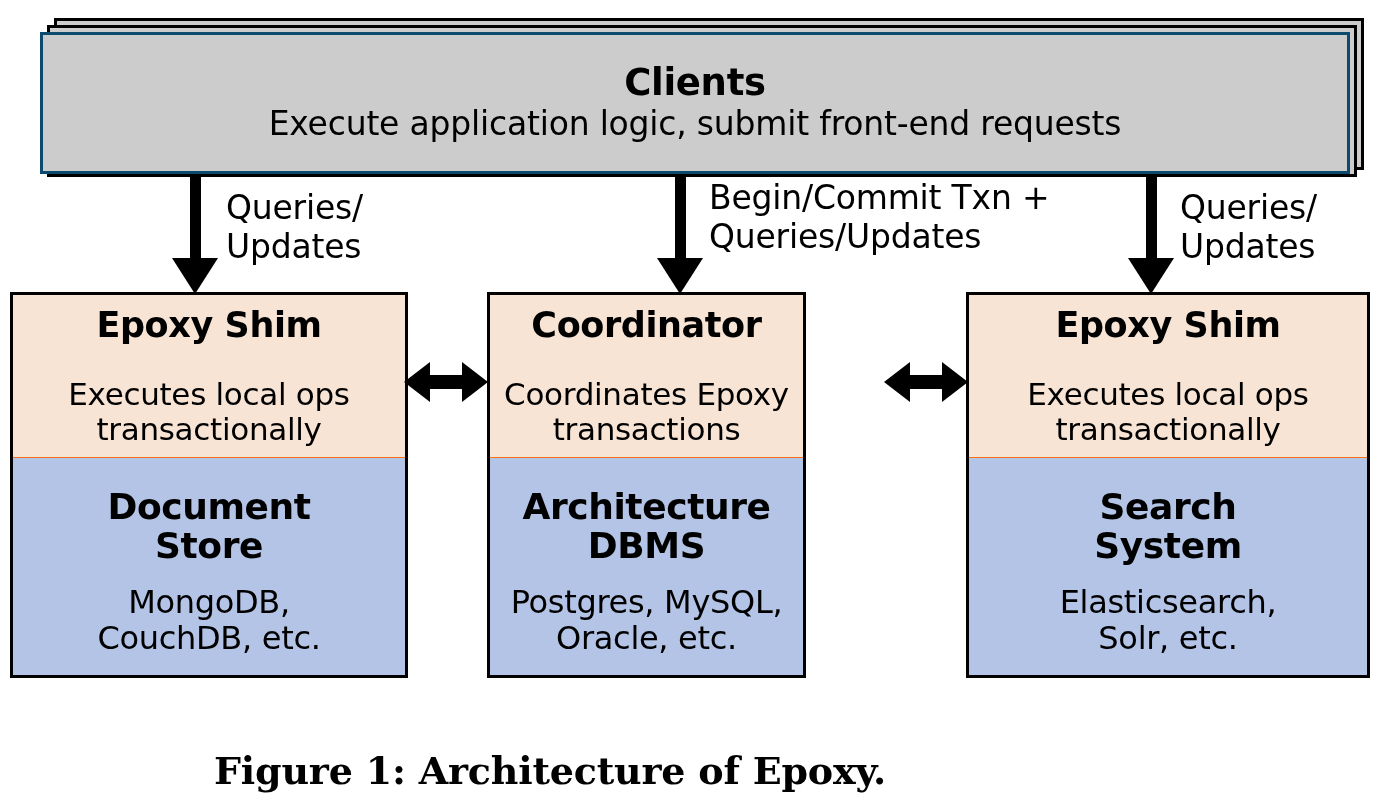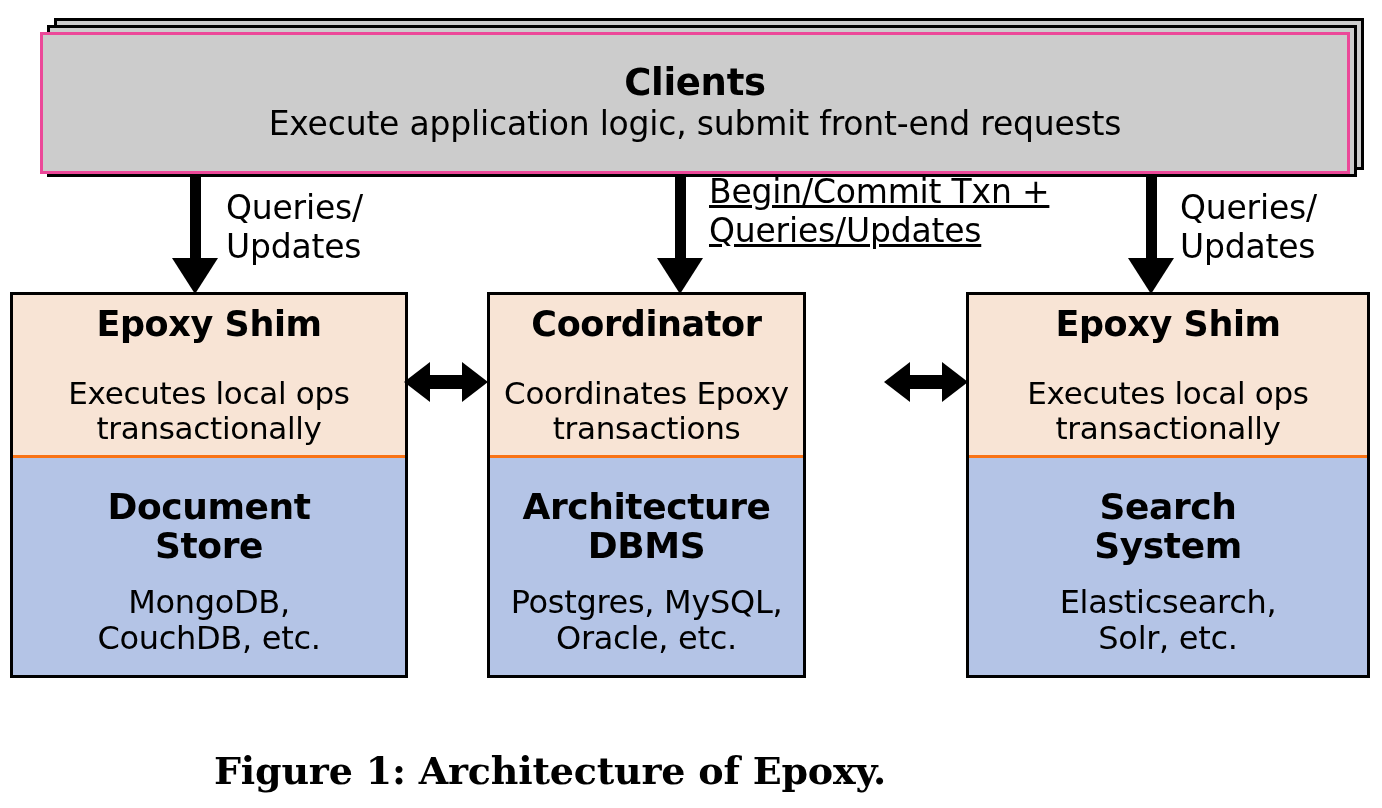--- a/index.html
+++ b/index.html
@@ -29,21 +29,21 @@
   }
   .stack-back-2 { left: 54px;  top: 18px; width: 1310px; height: 152px; }
   .stack-back-1 { left: 47px;  top: 25px; width: 1310px; height: 152px; }
   .clients-box {
     position: absolute;
     left: 40px;
     top: 32px;
     width: 1310px;
     height: 142px;
     background: #cccccc;
-    border: 3px solid #ec4899;
+    border: 3px solid #0c4a6e;
     box-sizing: border-box;
     display: flex;
     flex-direction: column;
     align-items: center;
     justify-content: center;
     padding-top: 0;
   }
   .clients-title {
     font-size: 37px;
     font-weight: bold;
@@ -88,21 +88,21 @@
 
   
   .arrow-label {
     position: absolute;
     font-size: 33px;
     line-height: 1.18;
     white-space: pre-line;
     letter-spacing: -0.2px;
   }
   .label-left   { left: 226px;  top: 189px; }
-  .label-center { left: 709px;  top: 173px; text-decoration: underline; }
+  .label-center { left: 709px;  top: 179px; }
   .label-right  { left: 1180px; top: 189px; }
 
   
   .column {
     position: absolute;
     top: 292px;
     height: 386px;
     border: 3px solid #000000;
     box-sizing: border-box;
     display: flex;
@@ -113,21 +113,21 @@
   .col-right  { left: 966px; width: 404px; }
 
   .shim-part {
     background: #f8e4d5;
     box-sizing: border-box;
     height: 163px;
     display: flex;
     flex-direction: column;
     align-items: center;
     justify-content: center;
-    border-bottom: 3px solid #f97316;
+    border-bottom: 1px solid #f97316;
     padding-top: 1px;
     gap: 31px;
   }
   .store-part {
     background: #b4c4e6;
     box-sizing: border-box;
     flex: 1 1 auto;
     display: flex;
     flex-direction: column;
     align-items: center;

